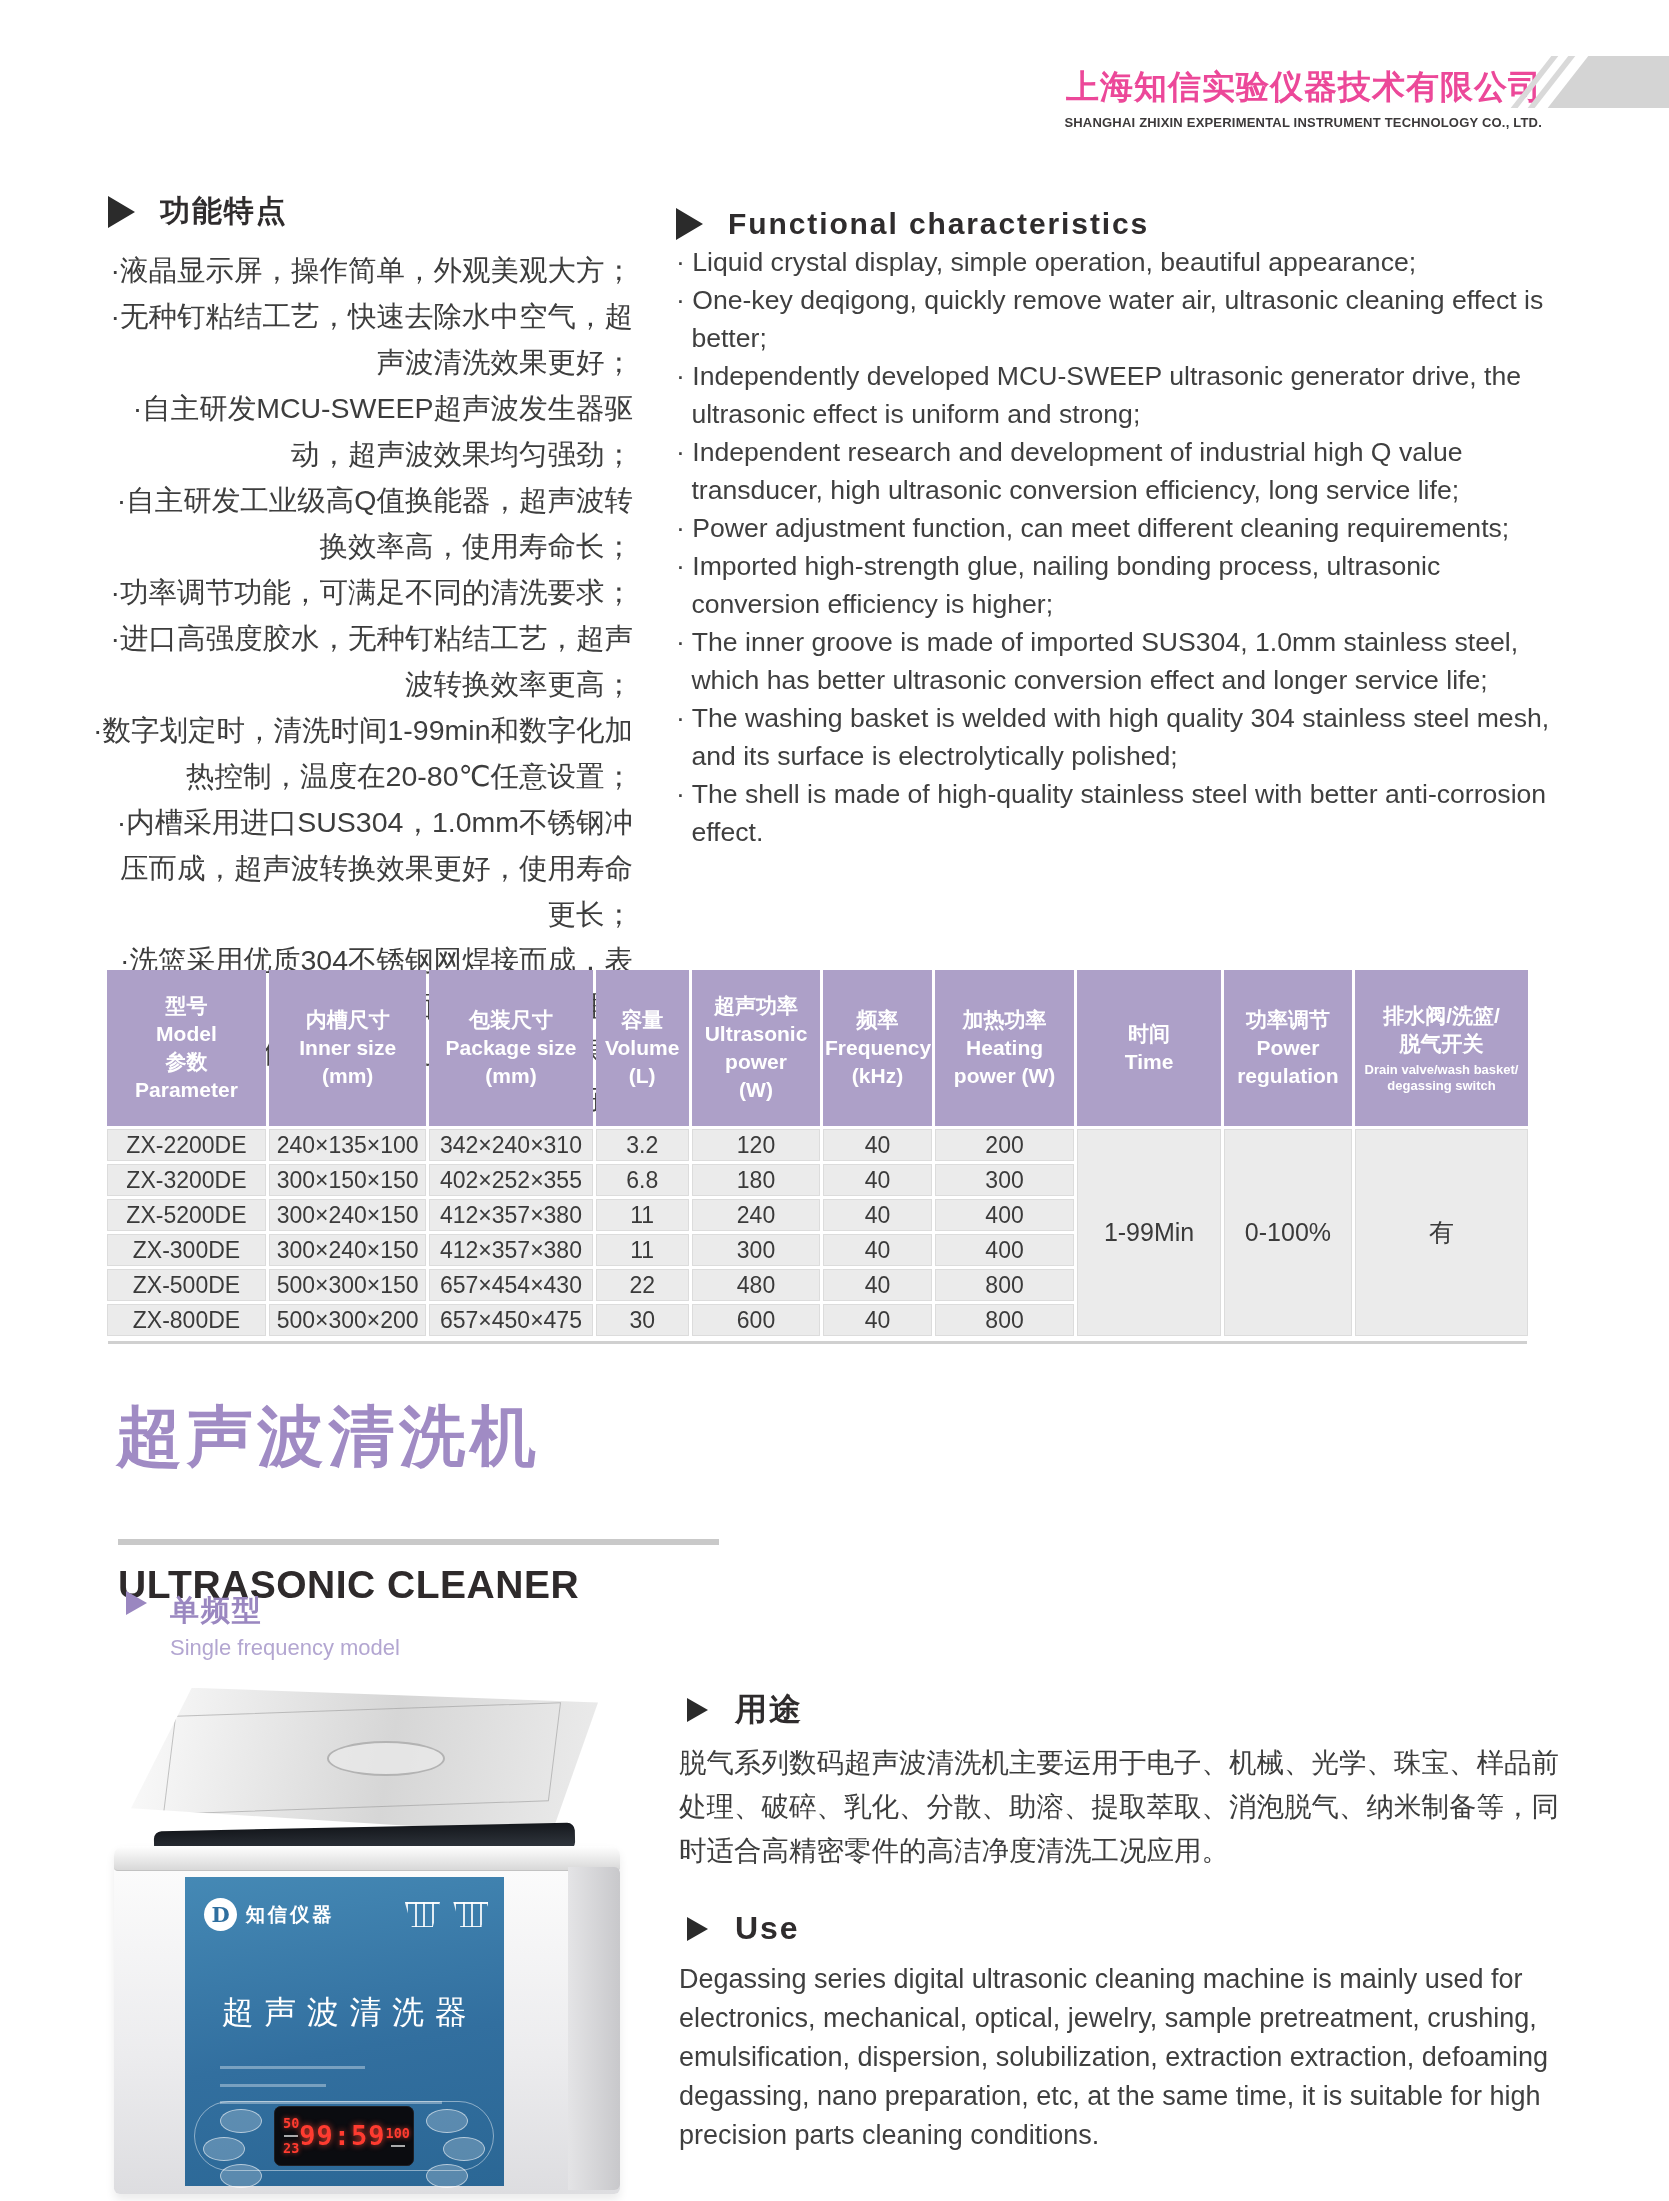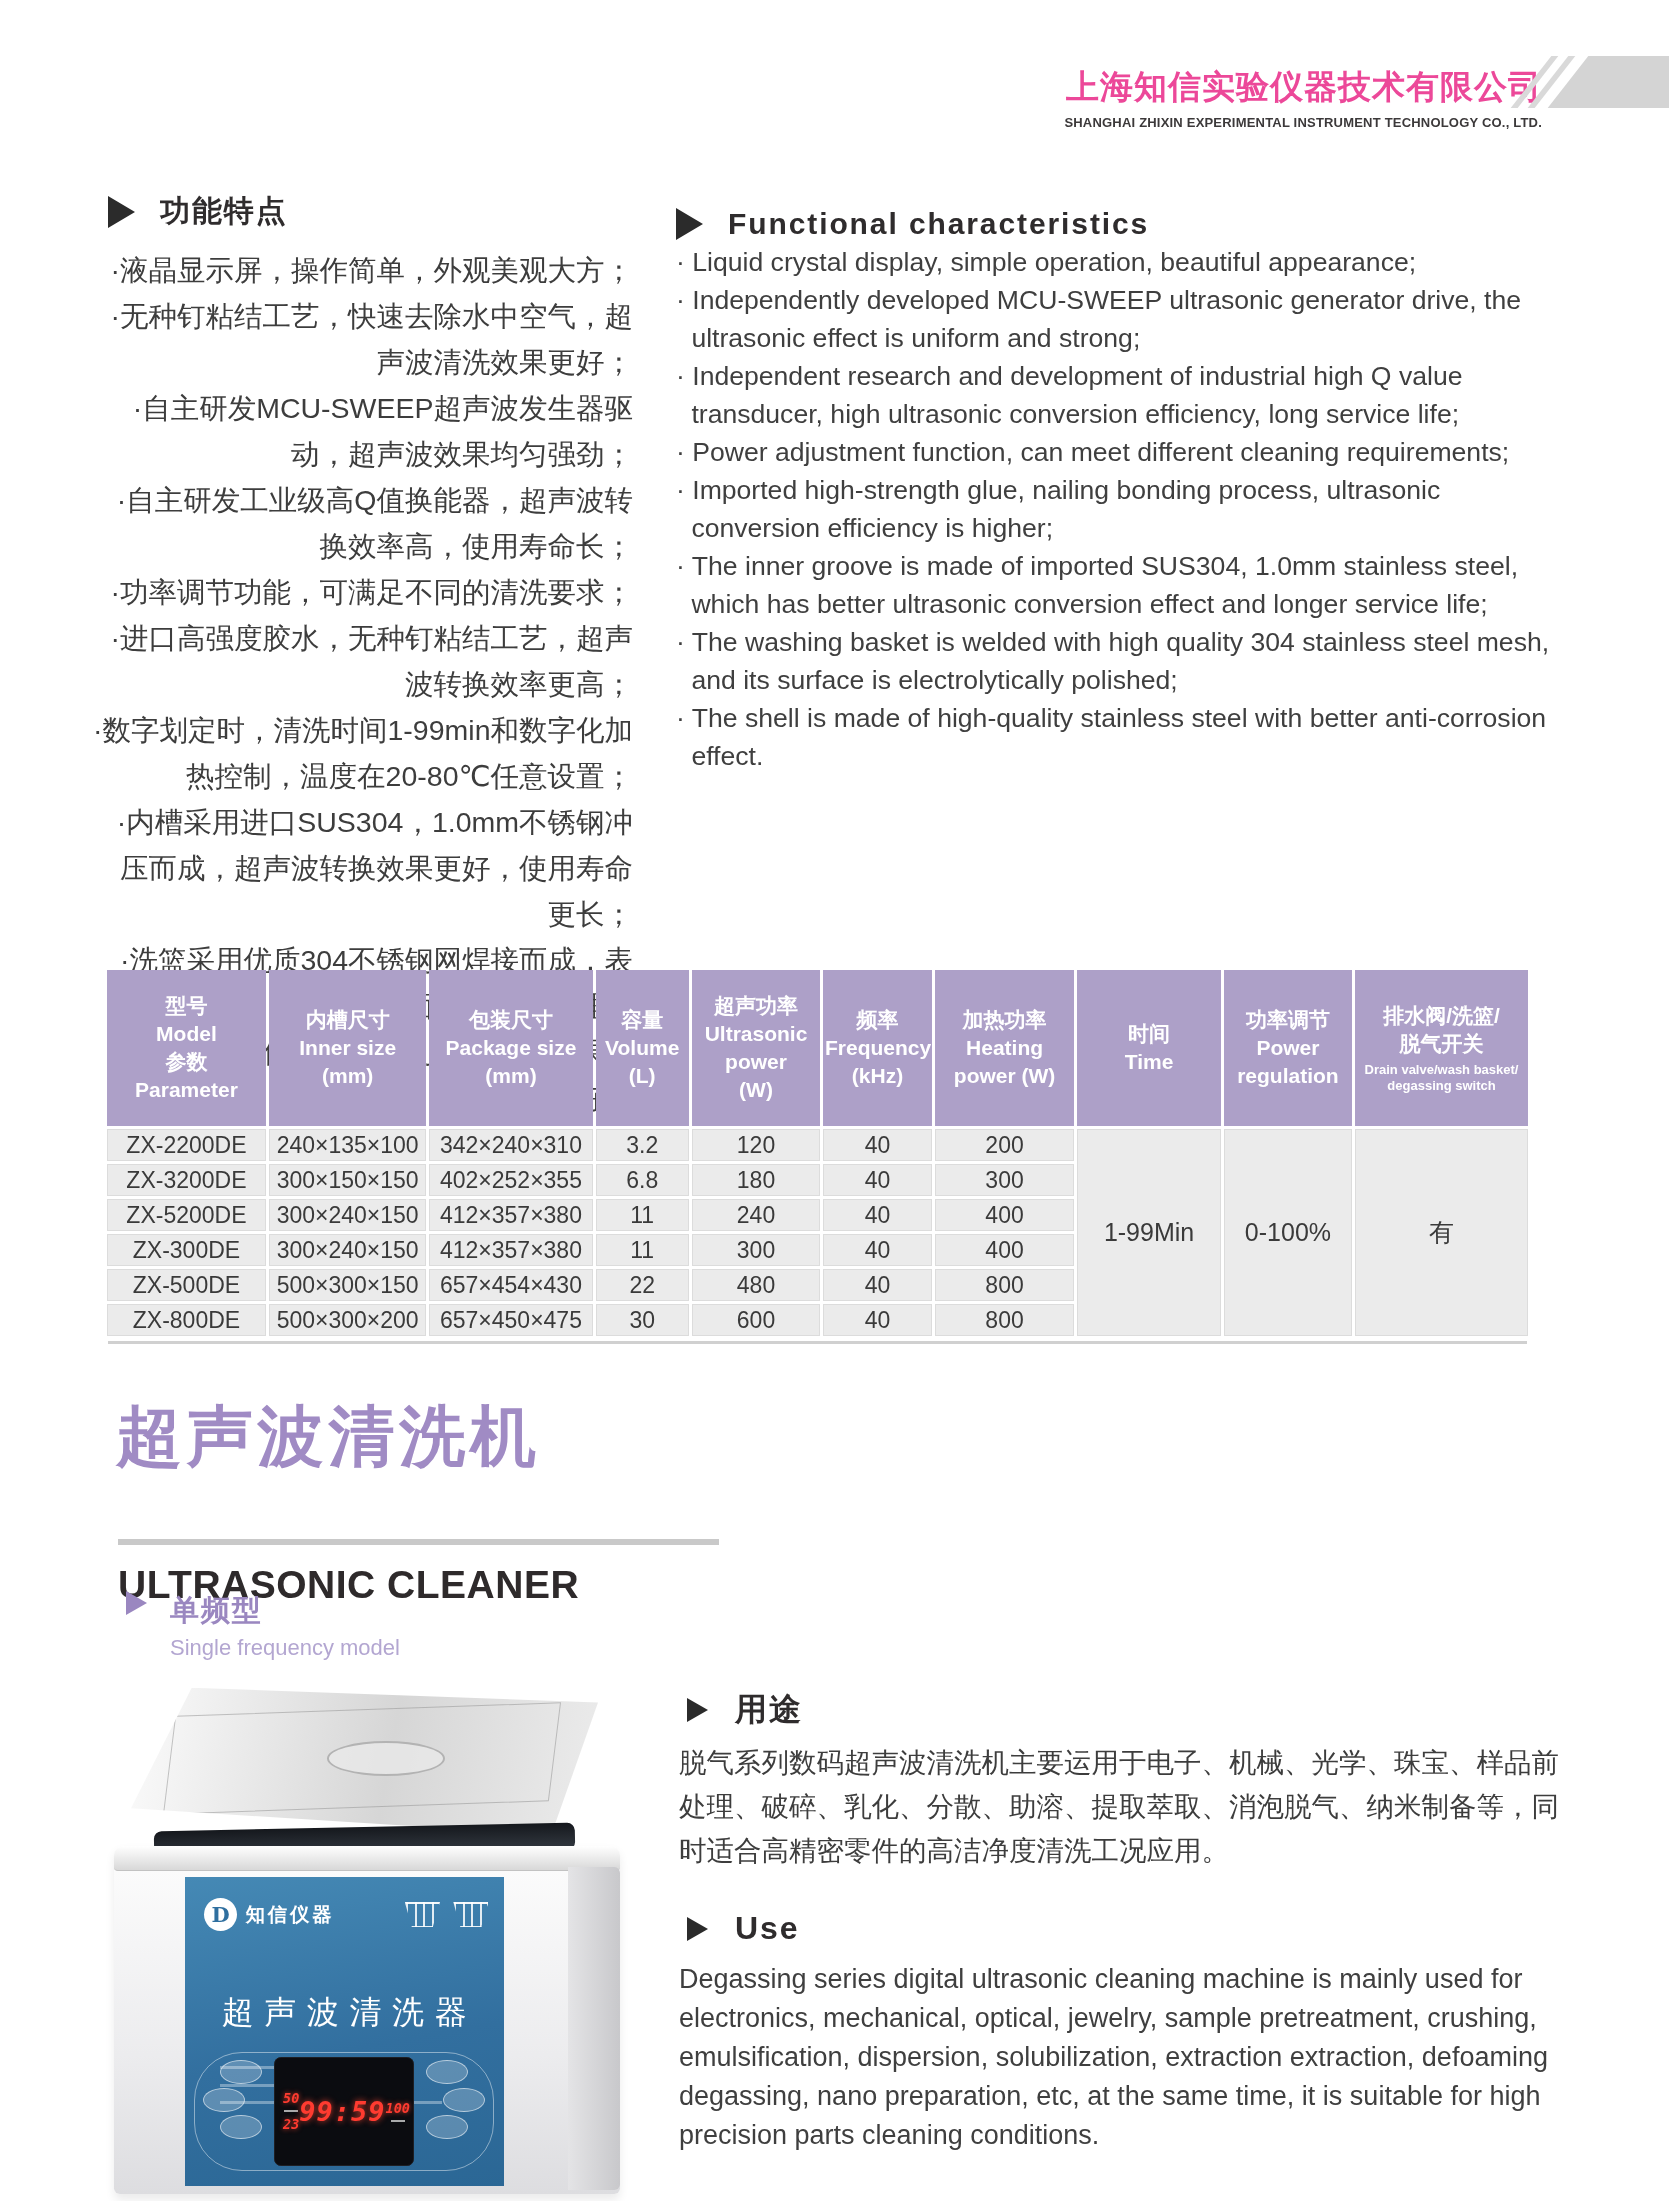--- a/index.html
+++ b/index.html
@@ -93,22 +93,22 @@
   .basket-icons{display:flex;gap:13.5px;}
   .basket-icon{width:35px;height:25px;border:1.9px solid rgba(255,255,255,.9);border-top:2.9px solid rgba(255,255,255,.95);
     clip-path:polygon(0 0,100% 0,80% 100%,20% 100%);
     background:repeating-linear-gradient(90deg,rgba(255,255,255,.85) 0 1.9px,transparent 1.9px 8.7px);}
   .panel-title{position:absolute;top:114px;left:0;right:0;text-align:center;color:#fff;
     font-size:32px;letter-spacing:10.6px;text-indent:10.6px;font-weight:500;}
   .fine-line{position:absolute;left:35px;height:2.9px;background:rgba(255,255,255,.35);}
   .fl1{top:189px;width:145px;}
   .fl2{top:207px;width:106px;}
   .fl3{top:224px;width:222px;}
-  .control{position:absolute;left:9.7px;right:9.7px;bottom:15.4px;height:119px;
-    border:1.9px solid rgba(255,255,255,.45);border-radius:48px;font-style:italic;}
+  .control{position:absolute;left:9.7px;right:9.7px;bottom:15.4px;height:70px;
+    border:1.9px solid rgba(255,255,255,.45);border-radius:48px;}
   .ctl-btn{position:absolute;width:42px;height:24px;border-radius:50%;
     background:rgba(255,255,255,.22);border:1.4px solid rgba(255,255,255,.55);}
   .b1{left:25px;top:7.7px;} .b2{left:7.7px;top:35px;} .b3{left:25px;top:62px;}
   .b4{right:25px;top:7.7px;} .b5{right:7.7px;top:35px;} .b6{right:25px;top:62px;}
   .display{position:absolute;left:79px;right:79px;top:3.9px;bottom:3.9px;background:#0b0c10;
     border-radius:6.8px;border:1.9px solid #1e1f24;display:flex;align-items:center;justify-content:space-between;
     padding:5.8px 7.7px;font-family:"DejaVu Sans Mono",monospace;}
   .disp-col{display:flex;flex-direction:column;gap:3.9px;align-items:center;}
   .disp-small{color:var(--digit-red);font-size:13.5px;font-weight:bold;text-shadow:0 0 4.8px rgba(255,70,50,.8);}
   .disp-main{color:var(--digit-red);font-size:27px;font-weight:bold;letter-spacing:1px;
@@ -146,20 +146,21 @@
     <p>·功率调节功能，可满足不同的清洗要求；</p>
     <p>·进口高强度胶水，无种钉粘结工艺，超声波转换效率更高；</p>
     <p>·数字划定时，清洗时间1-99min和数字化加热控制，温度在20-80℃任意设置；</p>
     <p>·内槽采用进口SUS304，1.0mm不锈钢冲压而成，超声波转换效果更好，使用寿命更长；</p>
     <p>·洗篮采用优质304不锈钢网焊接而成，表面电解抛光处理；</p>
     <p>·外壳采用优质不锈钢制作，防腐效果更好。</p>
   </div>
 <div class="feat-en">
 
 <p>· Liquid crystal display, simple operation, beautiful appearance;</p>
+    <p>· One-key deqigong, quickly remove water air, ultrasonic cleaning effect is better;</p>
     <p>· Independently developed MCU-SWEEP ultrasonic generator drive, the ultrasonic effect is uniform and strong;</p>
     <p>· Independent research and development of industrial high Q value transducer, high ultrasonic conversion efficiency, long service life;</p>
     <p>· Power adjustment function, can meet different cleaning requirements;</p>
     <p>· Imported high-strength glue, nailing bonding process, ultrasonic conversion efficiency is higher;</p>
     <p>· The inner groove is made of imported SUS304, 1.0mm stainless steel, which has better ultrasonic conversion effect and longer service life;</p>
     <p>· The washing basket is welded with high quality 304 stainless steel mesh, and its surface is electrolytically polished;</p>
     <p>· The shell is made of high-quality stainless steel with better anti-corrosion effect.</p>
   </div>
 
 <div class="spec-wrap">

